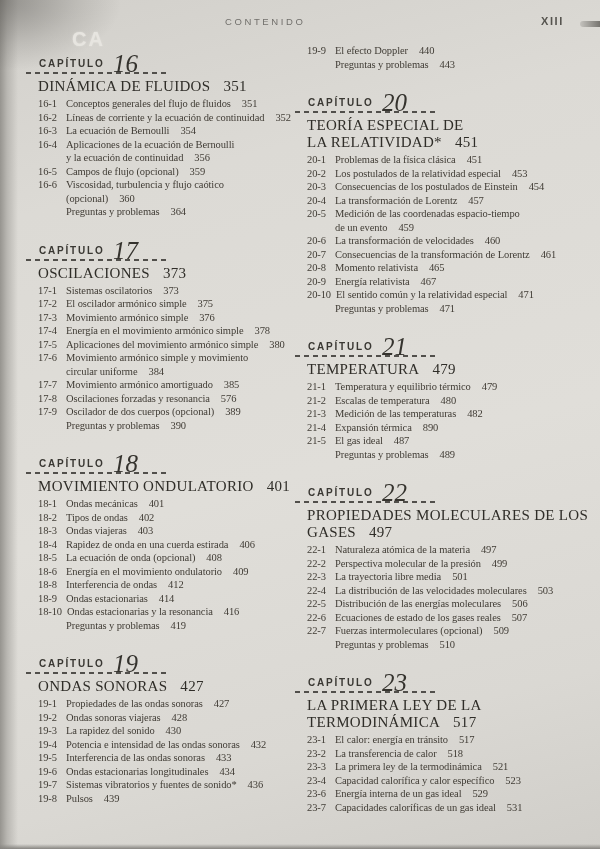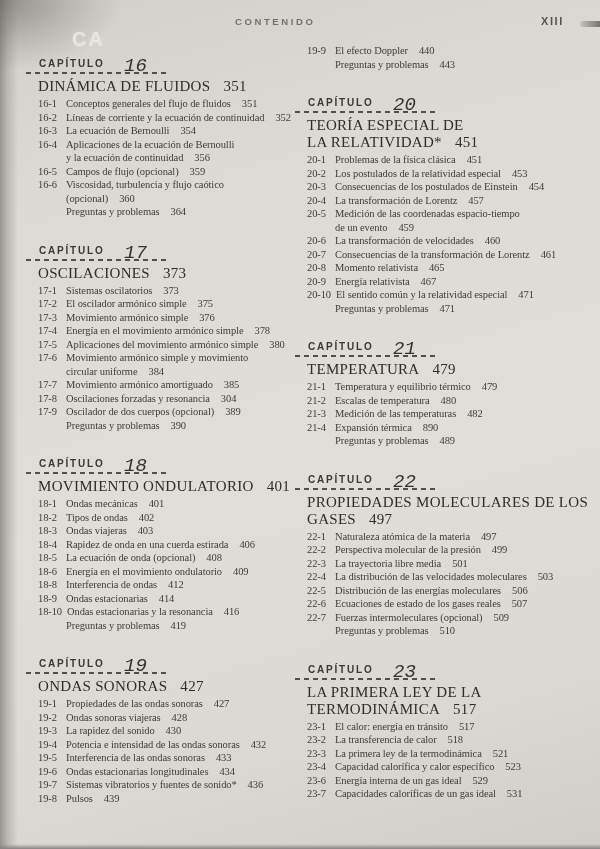--- a/index.html
+++ b/index.html
@@ -30,43 +30,43 @@
   }
   .ghost {
     position:absolute; left:72px; top:28px;
     font-family:"Liberation Sans",sans-serif; font-weight:bold; font-size:20px;
     letter-spacing:2px; color:#e7e5e0; text-shadow: 0 0 2px #e2e0db;
   }
   
   .running-head {
     position:absolute; left:225px; top:16px;
     font-family:"Liberation Sans",sans-serif;
-    font-size:9.5px; letter-spacing:2.6px; color:#72706c; font-weight:700;margin-left:10px;
+    font-size:9.5px; letter-spacing:2.6px; color:#72706c; font-weight:400;
   }
   .folio {
     position:absolute; left:541px; top:15px;
     font-family:"Liberation Sans",sans-serif;
     font-size:11px; font-weight:bold; letter-spacing:1.6px; color:#56544f;
   }
   
   .col { position:absolute; }
   .col-left  { left:38px;  top:50px; width:268px; }
   .col-right { left:307px; top:44px; width:288px; }
   .block + .block { margin-top:18px; }
   
   .chap-head { position:relative; height:24px; margin-bottom:4px;text-align:right; }
   .chap-label {
     position:absolute; left:1px; bottom:5px;
     font-family:"Liberation Sans",sans-serif; font-weight:700;
     font-size:10px; letter-spacing:1.8px; color:#3a3833;
   }
   .chap-num {
-    position:absolute; left:86px; bottom:-2px;
-    font-family:Liberation Mono, monospace; font-style:italic;
-    font-size:19px; line-height:1; color:#35332e; font-weight:400;
+    position:absolute; left:75px; bottom:-2px;
+    font-family:Liberation Serif, serif; font-style:italic;
+    font-size:25px; line-height:1; color:#35332e; font-weight:400;
   }
   .chap-rule {
     position:absolute; left:-12px; bottom:0; height:2px; width:142px;
     background: repeating-linear-gradient(90deg, #514f4b 0 5px, rgba(0,0,0,0) 5px 9px);
   }
   .chap-title {
     font-size:15px; line-height:17px; letter-spacing:0.3px;
     color:#2f2d28; margin-bottom:2px; white-space:pre;
   }
   .chap-title-page { padding-left:13px; }
@@ -162,21 +162,21 @@
             <span class="sec-num">17-6</span>
             <span class="sec-body"><span class="sec-title">Movimiento armónico simple y movimiento
 circular uniforme</span><span class="sec-page">384</span></span>
           </div>
           <div class="sec">
             <span class="sec-num">17-7</span>
             <span class="sec-body"><span class="sec-title">Movimiento armónico amortiguado</span><span class="sec-page">385</span></span>
           </div>
           <div class="sec">
             <span class="sec-num">17-8</span>
-            <span class="sec-body"><span class="sec-title">Oscilaciones forzadas y resonancia</span><span class="sec-page">304</span></span>
+            <span class="sec-body"><span class="sec-title">Oscilaciones forzadas y resonancia</span><span class="sec-page">576</span></span>
           </div>
           <div class="sec">
             <span class="sec-num">17-9</span>
             <span class="sec-body"><span class="sec-title">Oscilador de dos cuerpos (opcional)</span><span class="sec-page">389</span></span>
           </div>
           <div class="sec">
             <span class="sec-num"></span>
             <span class="sec-body"><span class="sec-title">Preguntas y problemas</span><span class="sec-page">390</span></span>
           </div>
         </div>
@@ -359,20 +359,24 @@
             <span class="sec-num">21-2</span>
             <span class="sec-body"><span class="sec-title">Escalas de temperatura</span><span class="sec-page">480</span></span>
           </div>
           <div class="sec">
             <span class="sec-num">21-3</span>
             <span class="sec-body"><span class="sec-title">Medición de las temperaturas</span><span class="sec-page">482</span></span>
           </div>
           <div class="sec">
             <span class="sec-num">21-4</span>
             <span class="sec-body"><span class="sec-title">Expansión térmica</span><span class="sec-page">890</span></span>
+          </div>
+          <div class="sec">
+            <span class="sec-num">21-5</span>
+            <span class="sec-body"><span class="sec-title">El gas ideal</span><span class="sec-page">487</span></span>
           </div>
           <div class="sec">
             <span class="sec-num"></span>
             <span class="sec-body"><span class="sec-title">Preguntas y problemas</span><span class="sec-page">489</span></span>
           </div>
         </div>
       </div>
       <div class="block">
         <div class="chap-head">
           <span class="chap-label">CAPÍTULO</span>

